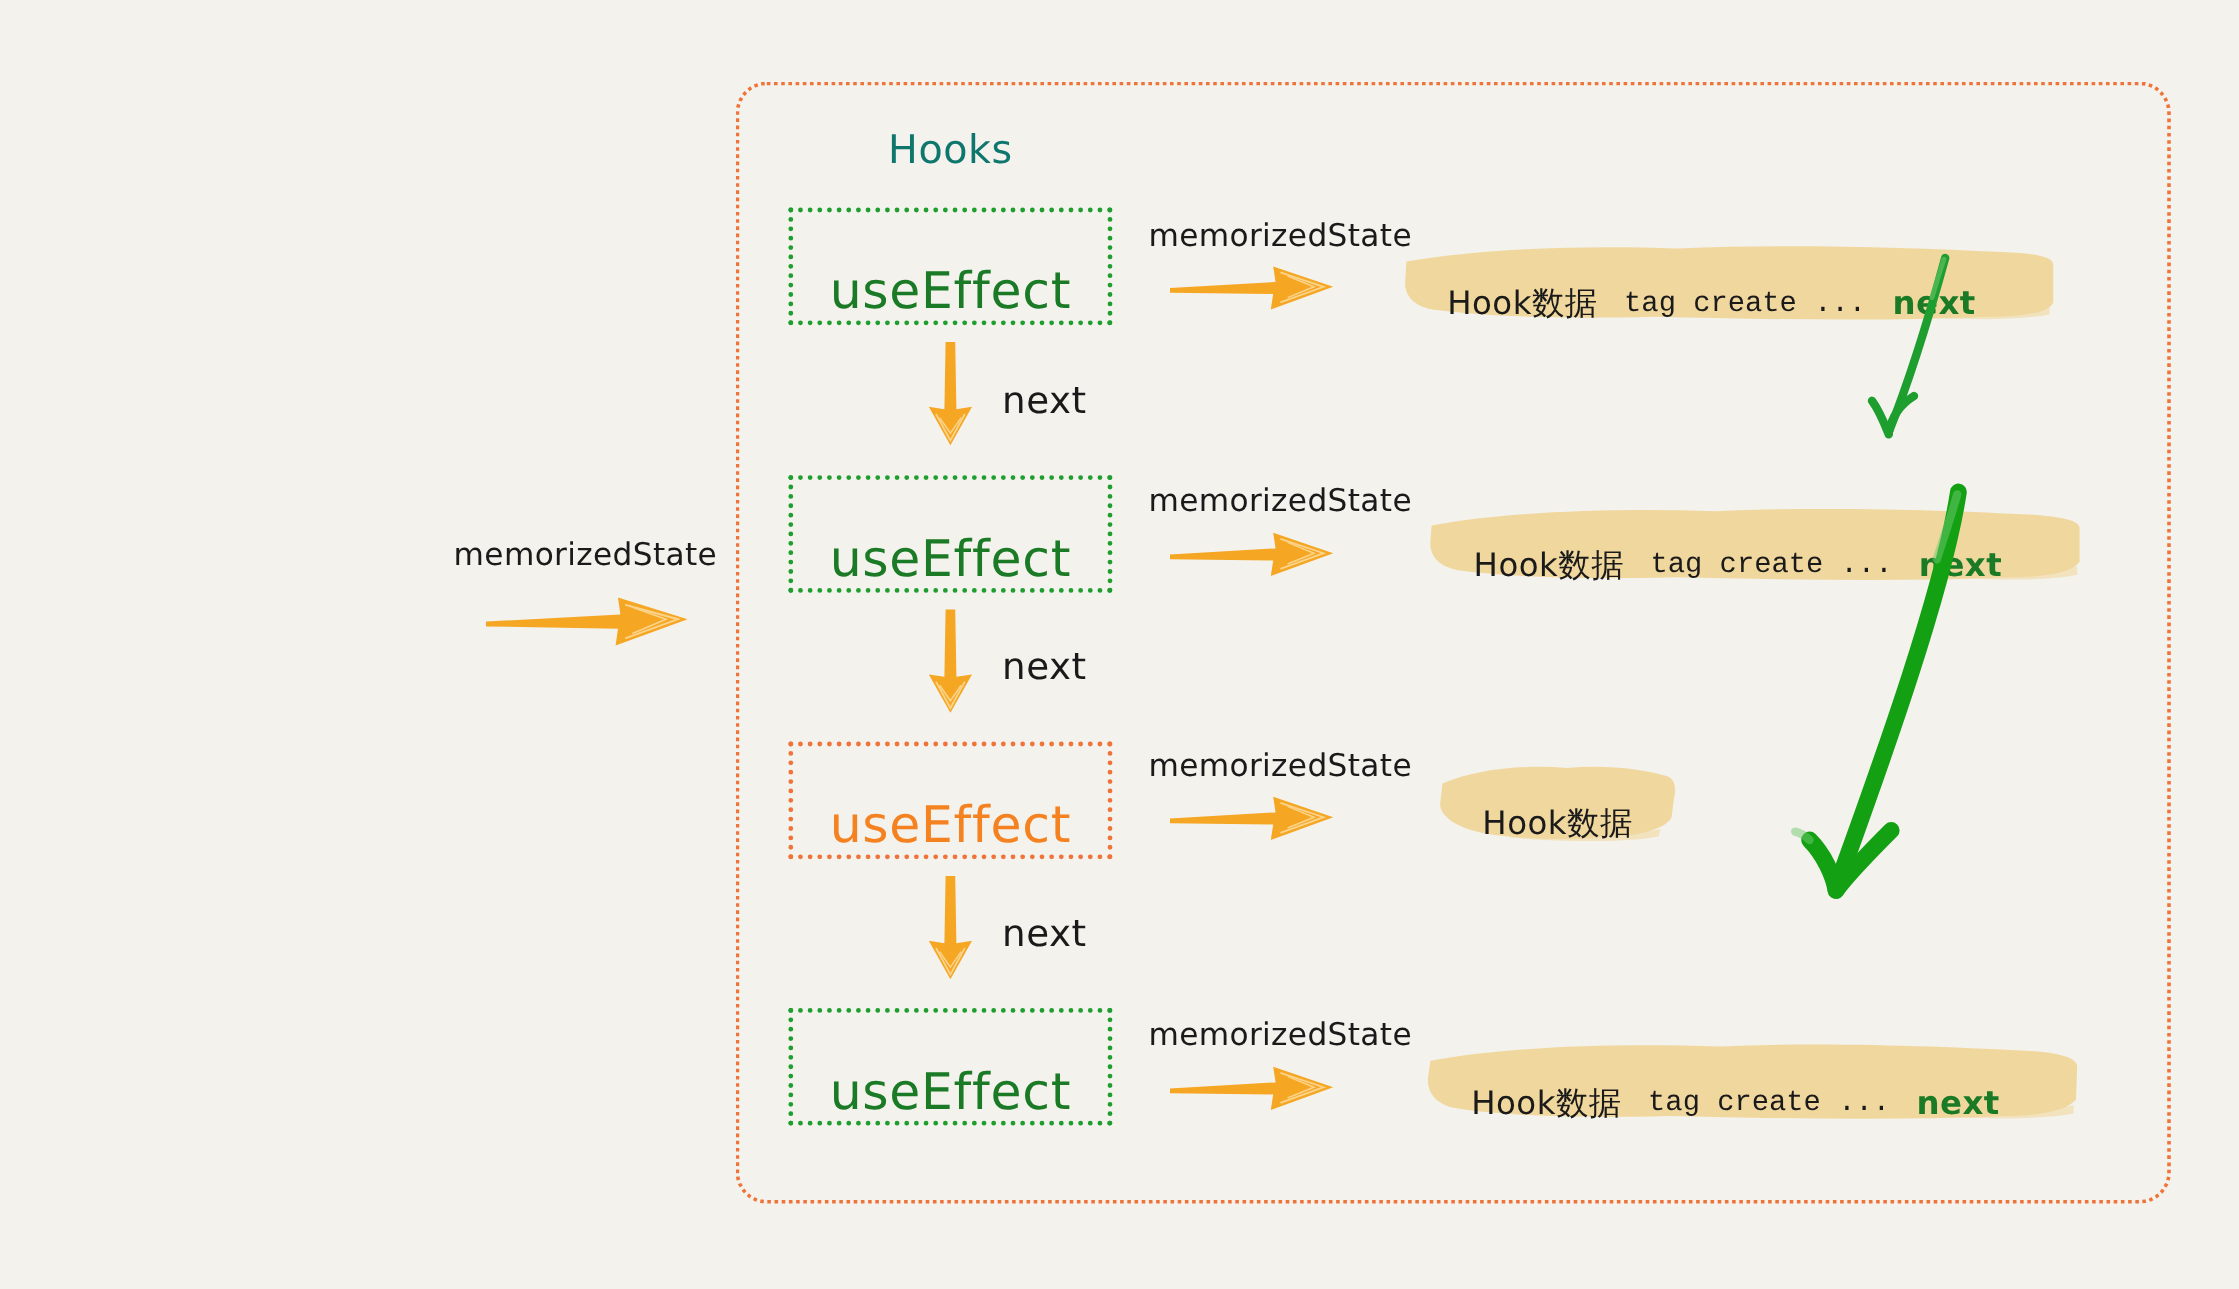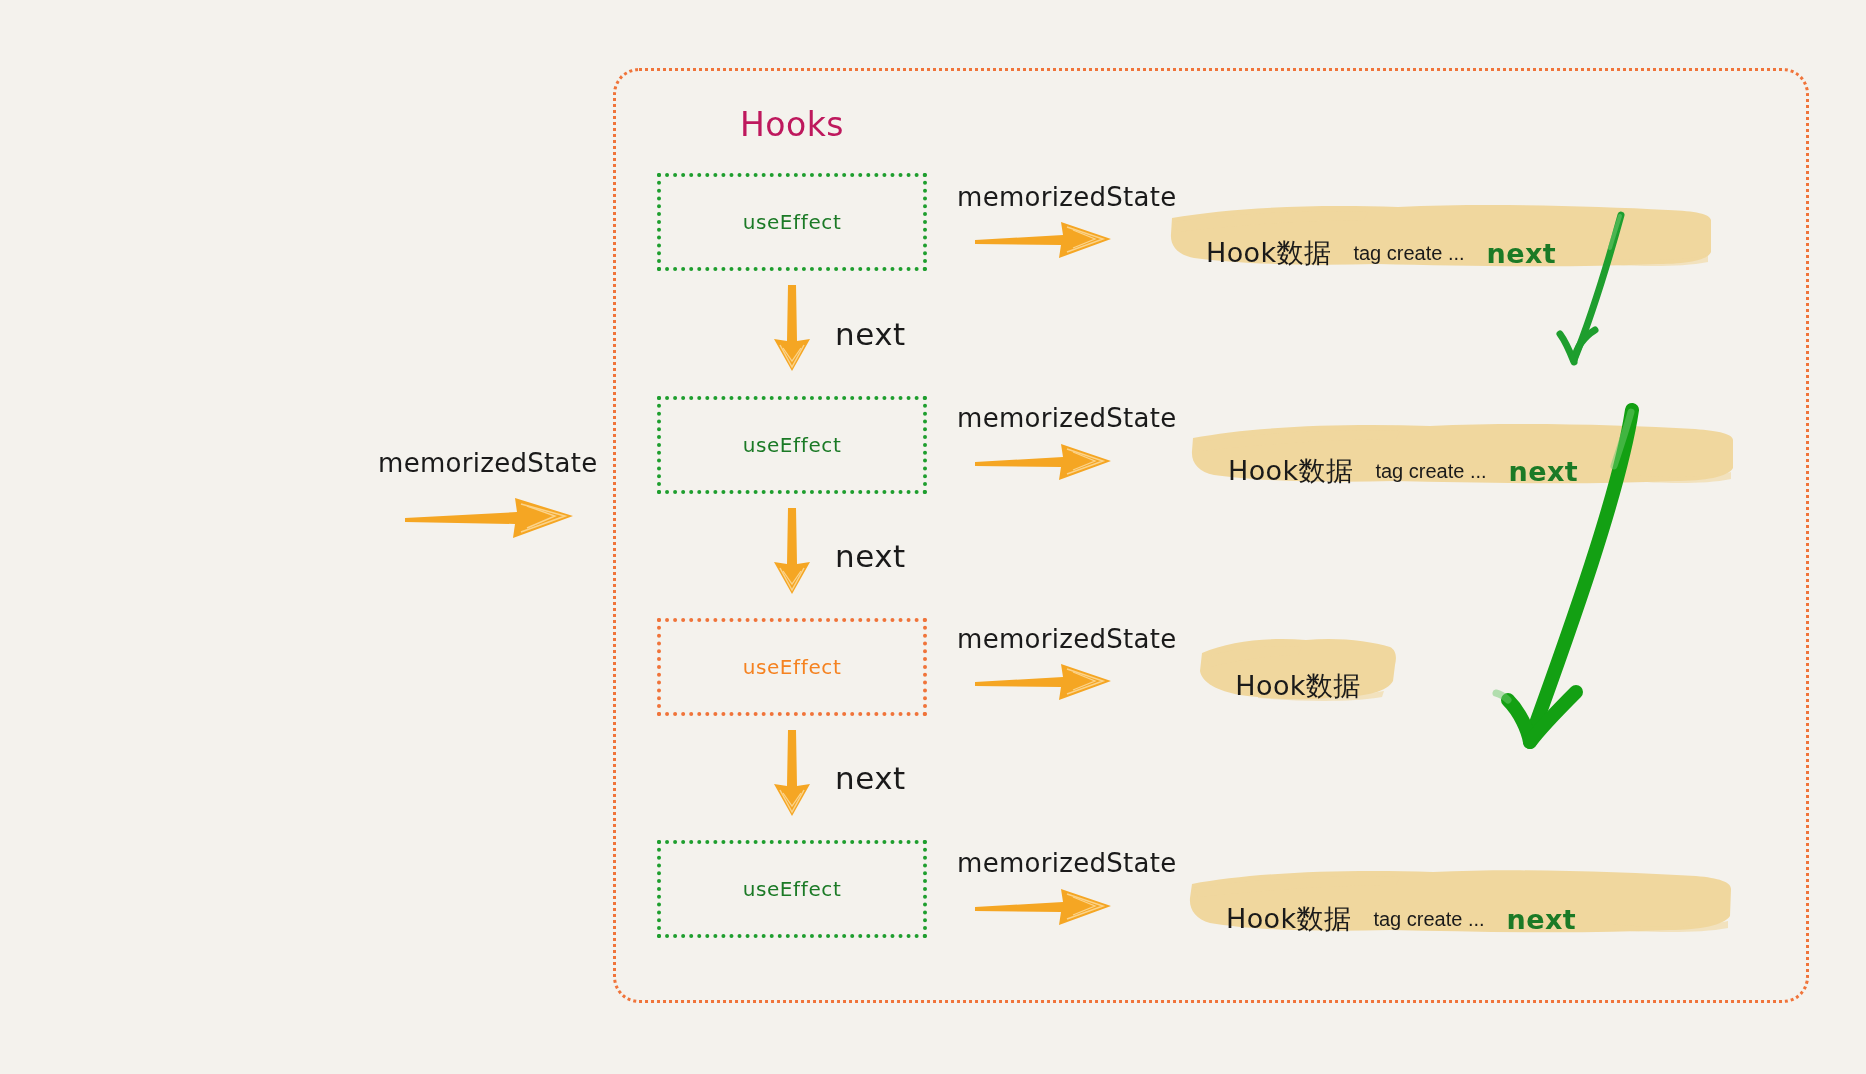--- a/index.html
+++ b/index.html
@@ -31,30 +31,30 @@
   #hooks-container{
     left:613px;top:68px;width:1196px;height:935px;
     border:3px dotted #f0743a;
     border-radius:26px;
     box-sizing:border-box;
   }
 
   
   #hooks-title{
     left:740px;top:105px;
-    font-size:33px;color:#be185d;
+    font-size:33px;color:#0f766e;
     letter-spacing:.5px;
   }
 
   
   .hook-box{
     width:270px;height:98px;
     box-sizing:border-box;
-    display:flex;align-items:center;justify-content:center;
-    font-size:20px;letter-spacing:.6px;
+    display:flex;align-items:flex-end;justify-content:center;
+    font-size:42px;letter-spacing:.6px;
     background:transparent;
   }
   .hook-box.green{border:4px dotted #1e9e2e;color:#1b7a26;}
   .hook-box.orange{border:4px dotted #f0743a;color:#f58220;}
 
   
   .mem-label{
     font-size:26px;color:#1a1a1a;letter-spacing:.3px;
     white-space:nowrap;
   }
@@ -68,21 +68,21 @@
   .data-bar{height:70px;}
   .data-bar .brush{position:absolute;left:0;top:0;width:100%;height:100%;}
   .data-bar .txt{
     position:absolute;left:0;top:0;width:100%;height:100%;
     display:flex;align-items:center;
     font-size:27px;color:#1a1a1a;letter-spacing:.4px;
     white-space:nowrap;
   }
   .data-bar .txt .pad{display:inline-block;}
   .data-bar .seg{margin-right:22px;margin-top:36px;}
-  .data-bar .seg.mono{font-family:Liberation Sans, sans-serif;font-size:20px;letter-spacing:0;}
+  .data-bar .seg.mono{font-family:Liberation Mono, monospace;font-size:24px;letter-spacing:0;}
   .data-bar .seg.next{color:#1b7a26;font-weight:bold;margin-right:0;}
   .data-bar .txt.center{justify-content:center;}
 
   svg{overflow:visible;}
 </style>
 </head>
 <body>
 
 <div class="stage">
 

